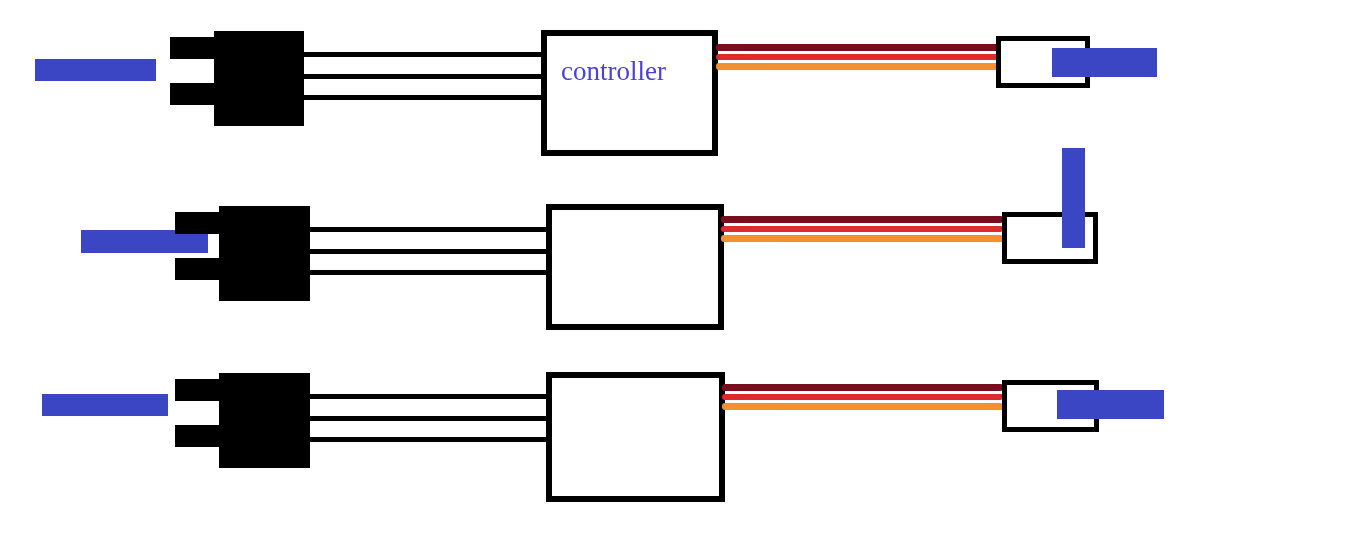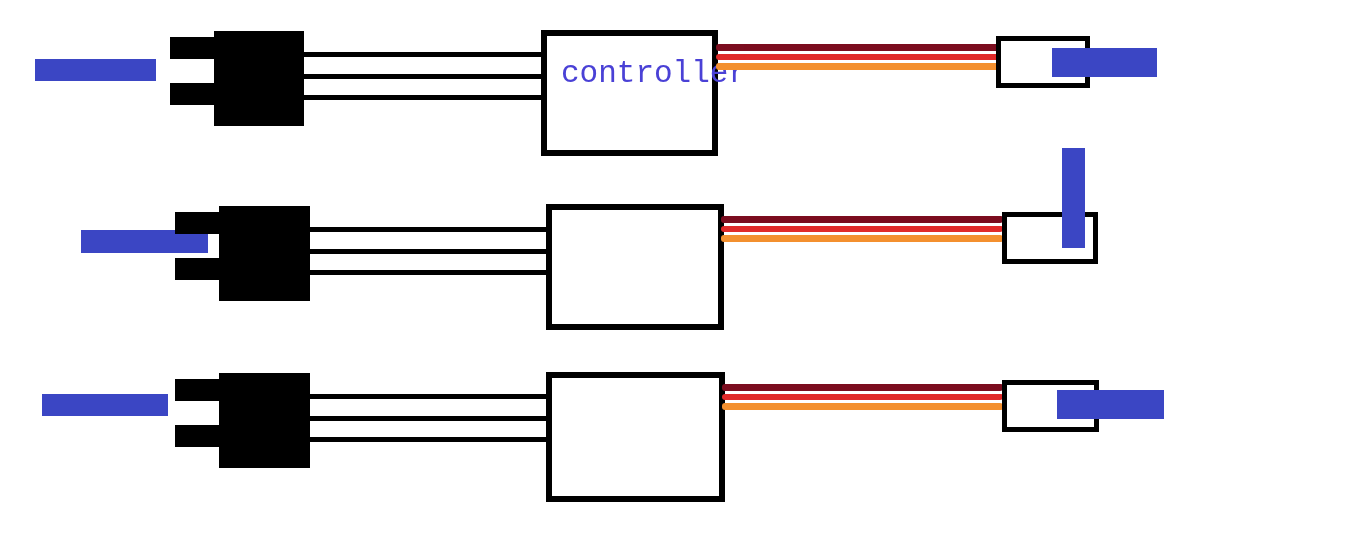--- a/index.html
+++ b/index.html
@@ -38,22 +38,22 @@
     box-sizing:border-box;
   }
 
   
   .cw{position:absolute;border-radius:3px;}
 
   
   .boxlabel{
     position:absolute;
     color:#4a41d6;
-    font-family:Liberation Mono, monospace;
-    font-size:31px;
+    font-family:Liberation Serif, serif;
+    font-size:27px;
     line-height:1;
     white-space:nowrap;
     letter-spacing:0px;
   }
 </style>
 </head>
 <body>
 
 <div id="stage">
     <div class="abs" style="left: 0px; top: 0px; width: 1359px; height: 559px;">

